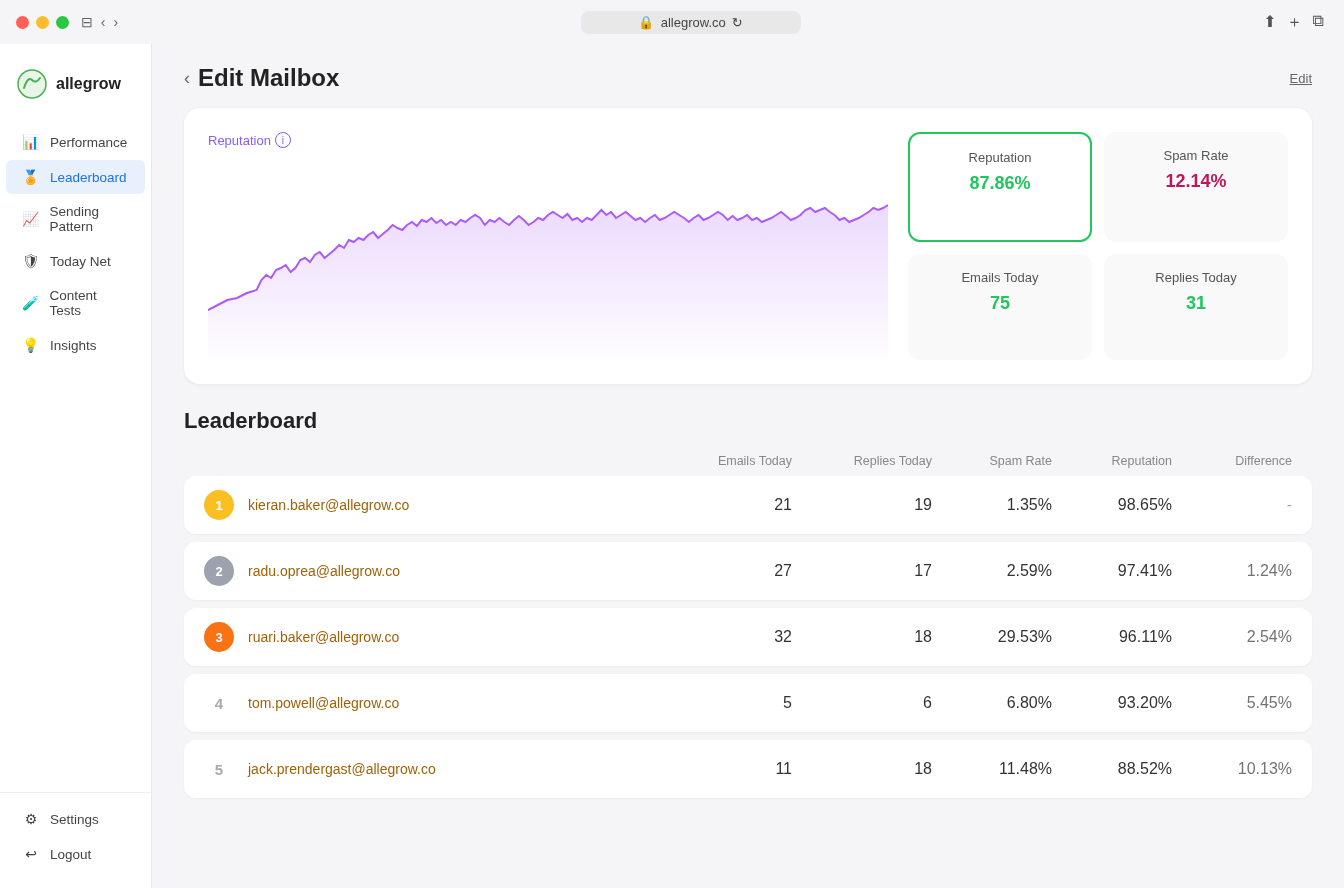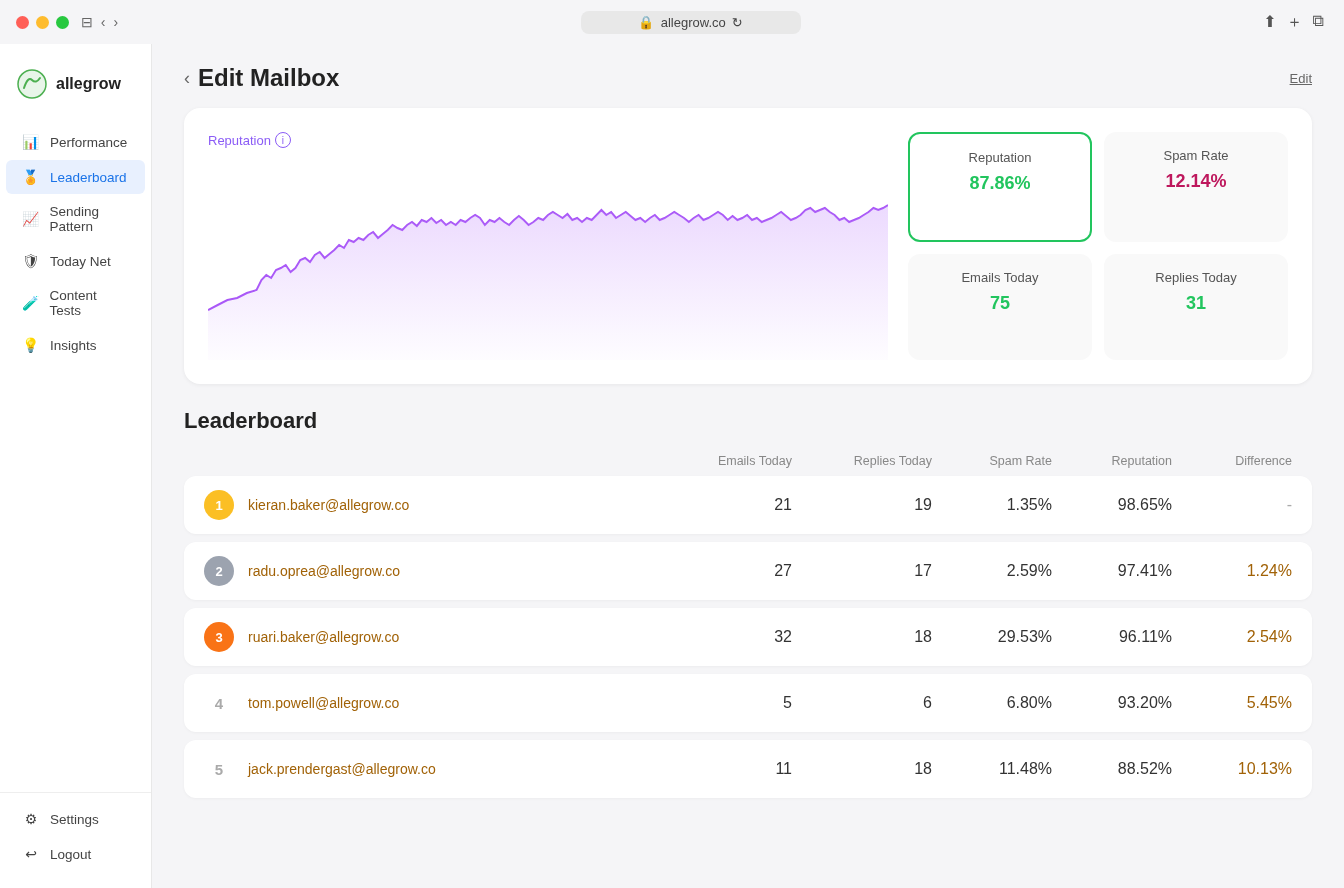--- a/index.html
+++ b/index.html
@@ -235,21 +235,21 @@
       font-size: 13px;
       font-weight: 700;
       flex-shrink: 0;
     }
     .rank-1 { background: #fbbf24; color: #fff; }
     .rank-2 { background: #9ca3af; color: #fff; }
     .rank-3 { background: #f97316; color: #fff; }
     .rank-num { background: transparent; color: #aaa; font-size: 15px; width: 30px; height: 30px; }
     .row-email { font-size: 14px; color: #a16207; }
     .row-cell { text-align: right; font-size: 16px; color: #333; }
-    .diff-orange { color: #a16207; }
+    .diff-orange { color: #737373; }
     .diff-dash { color: #aaa; }
   </style>
 </head>
 <body>
 
 <div class="titlebar">
   <div class="titlebar-dots">
     <div class="dot dot-red"></div>
     <div class="dot dot-yellow"></div>
     <div class="dot dot-green"></div>

